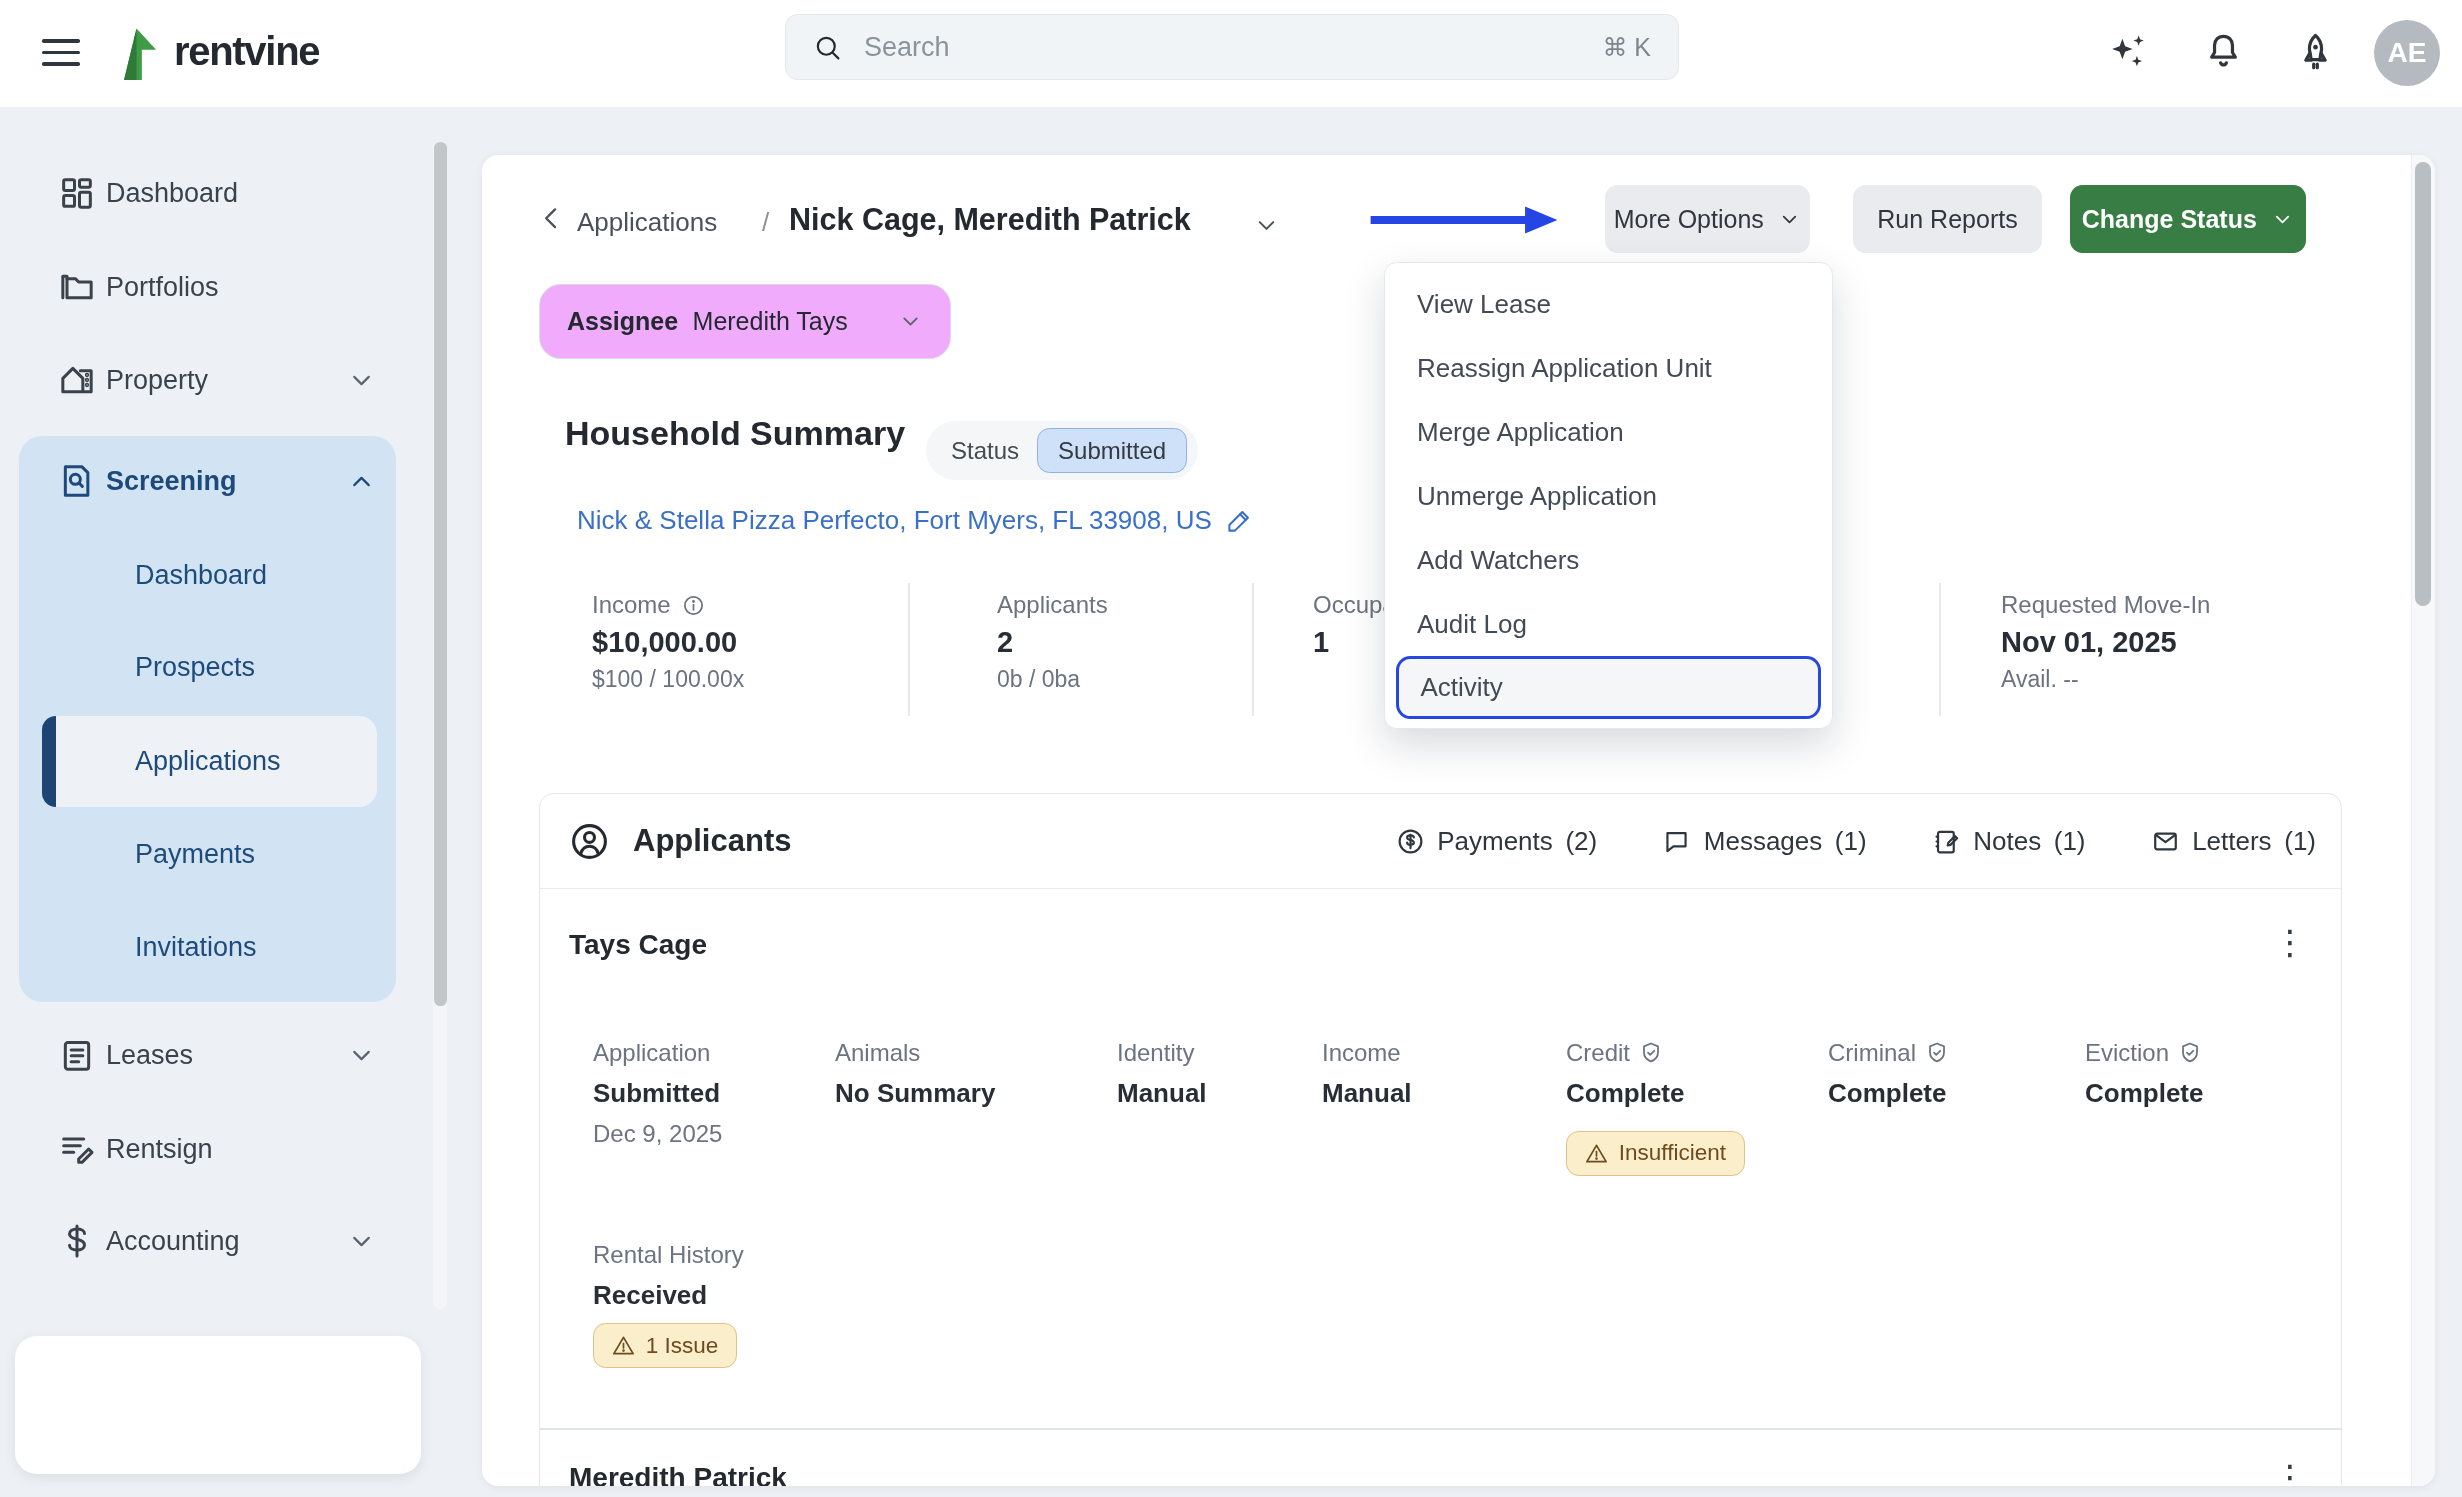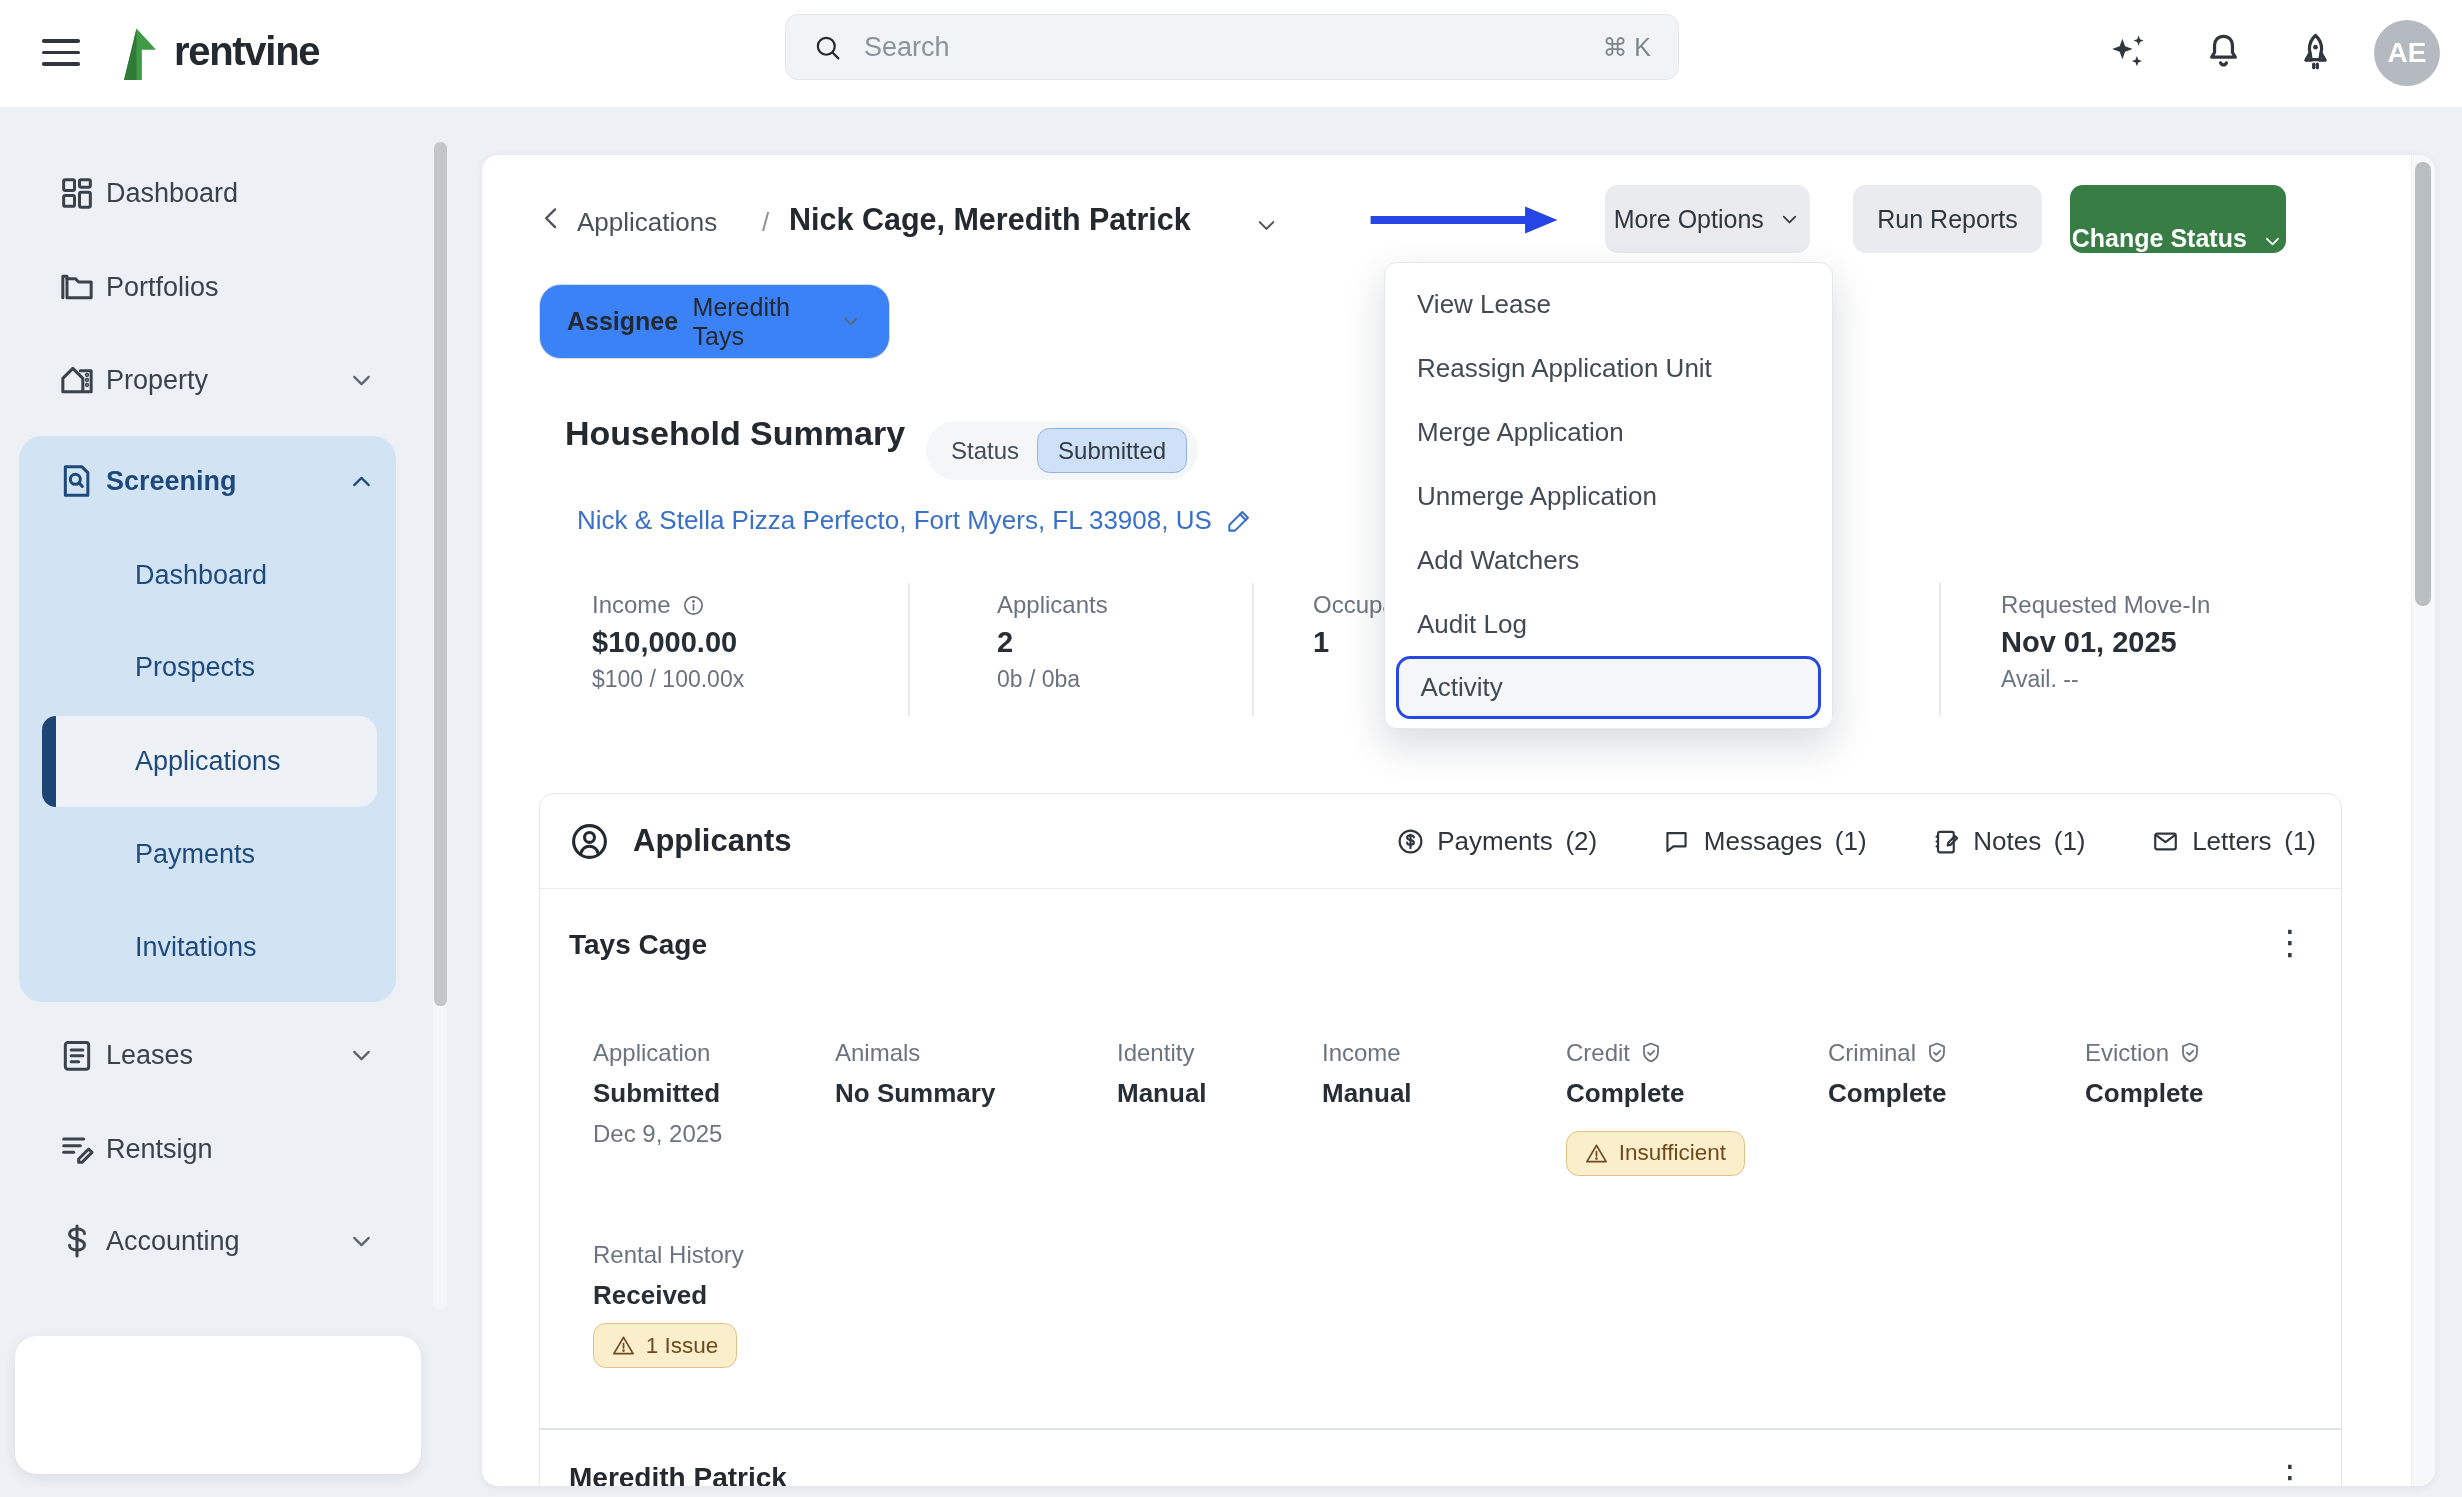--- a/index.html
+++ b/index.html
@@ -42,22 +42,22 @@
 
   
   .card{left:482px;top:155px;width:1953px;height:1331px;background:#fff;border-radius:16px;
         box-shadow:0 1.8px 9px rgba(16,24,40,.06);overflow:hidden;}
   .crumb-link{font-size:26px;color:#49525b;cursor:pointer;}
   .crumb-sep{font-size:26px;color:#8a929a;}
   .page-title{font-size:30.5px;font-weight:700;color:#23292f;}
   .btn{height:68px;border-radius:12.6px;display:flex;align-items:center;justify-content:center;gap:14.4px;
        font-size:25px;font-weight:500;color:#30363d;background:#e9ebee;cursor:pointer;box-sizing:border-box;}
   .btn.green{background:#377d44;color:#fff;font-weight:600;}
-  .assignee{left:57px;top:129px;width:351px;height:75px;border:1.8px solid #d8dde1;border-radius:21.6px;
-            background:#3b82f6;display:flex;align-items:center;padding:0 27px;box-sizing:border-box;gap:14.4px;
+  .assignee{left:57px;top:129px;width:412px;height:75px;border:1.8px solid #d8dde1;border-radius:21.6px;
+            background:#f0abfc;display:flex;align-items:center;padding:0 27px;box-sizing:border-box;gap:14.4px;
             font-size:25px;cursor:pointer;}
   .hh-heading{font-size:34px;font-weight:700;color:#23292f;}
   .statusgrp{left:444px;top:266px;height:59px;border-radius:30px;background:#f4f6f8;display:flex;
              align-items:center;gap:18px;padding:0 10.8px 0 25px;}
   .status-lbl{font-size:24px;color:#434b53;}
   .status-badge{height:45px;border-radius:12.6px;background:#cfe1f8;border:1.8px solid #8fb2e3;color:#333a41;
                 display:flex;align-items:center;padding:0 20px;font-size:24px;box-sizing:border-box;}
   .addr{left:95px;top:350px;display:flex;align-items:center;gap:14.4px;font-size:26px;color:#3a70c8;cursor:pointer;}
   .stat-lbl{font-size:24px;color:#6b7380;display:flex;align-items:center;gap:10.8px;}
   .stat-val{font-size:29px;font-weight:700;color:#272e36;}
@@ -262,21 +262,21 @@
 
     <div class="abs btn" style="left:1123px;top:30px;width:205px;">
       <span>More Options</span>
       <svg class="ico" width="23" height="23" viewBox="0 0 24 24">
           <polyline points="6,9 12,15 18,9"></polyline>
         </svg>
     </div>
     <div class="abs btn" style="left:1371px;top:30px;width:189px;">
       <span>Run Reports</span>
     </div>
-    <div class="abs btn green" style="left:1588px;top:30px;width:216px;align-items:flex-end;">
+    <div class="abs btn green" style="left:1588px;top:30px;width:236px;">
       <span>Change Status</span>
       <svg class="ico" width="23" height="23" viewBox="0 0 24 24">
           <polyline points="6,9 12,15 18,9"></polyline>
         </svg>
     </div>
 
     <div class="abs assignee">
       <span style="font-weight:700;">Assignee</span>
       <span>Meredith Tays</span>
       <svg class="ico" style="margin-left:auto;color:#5b646d;" width="25" height="25" viewBox="0 0 24 24">

